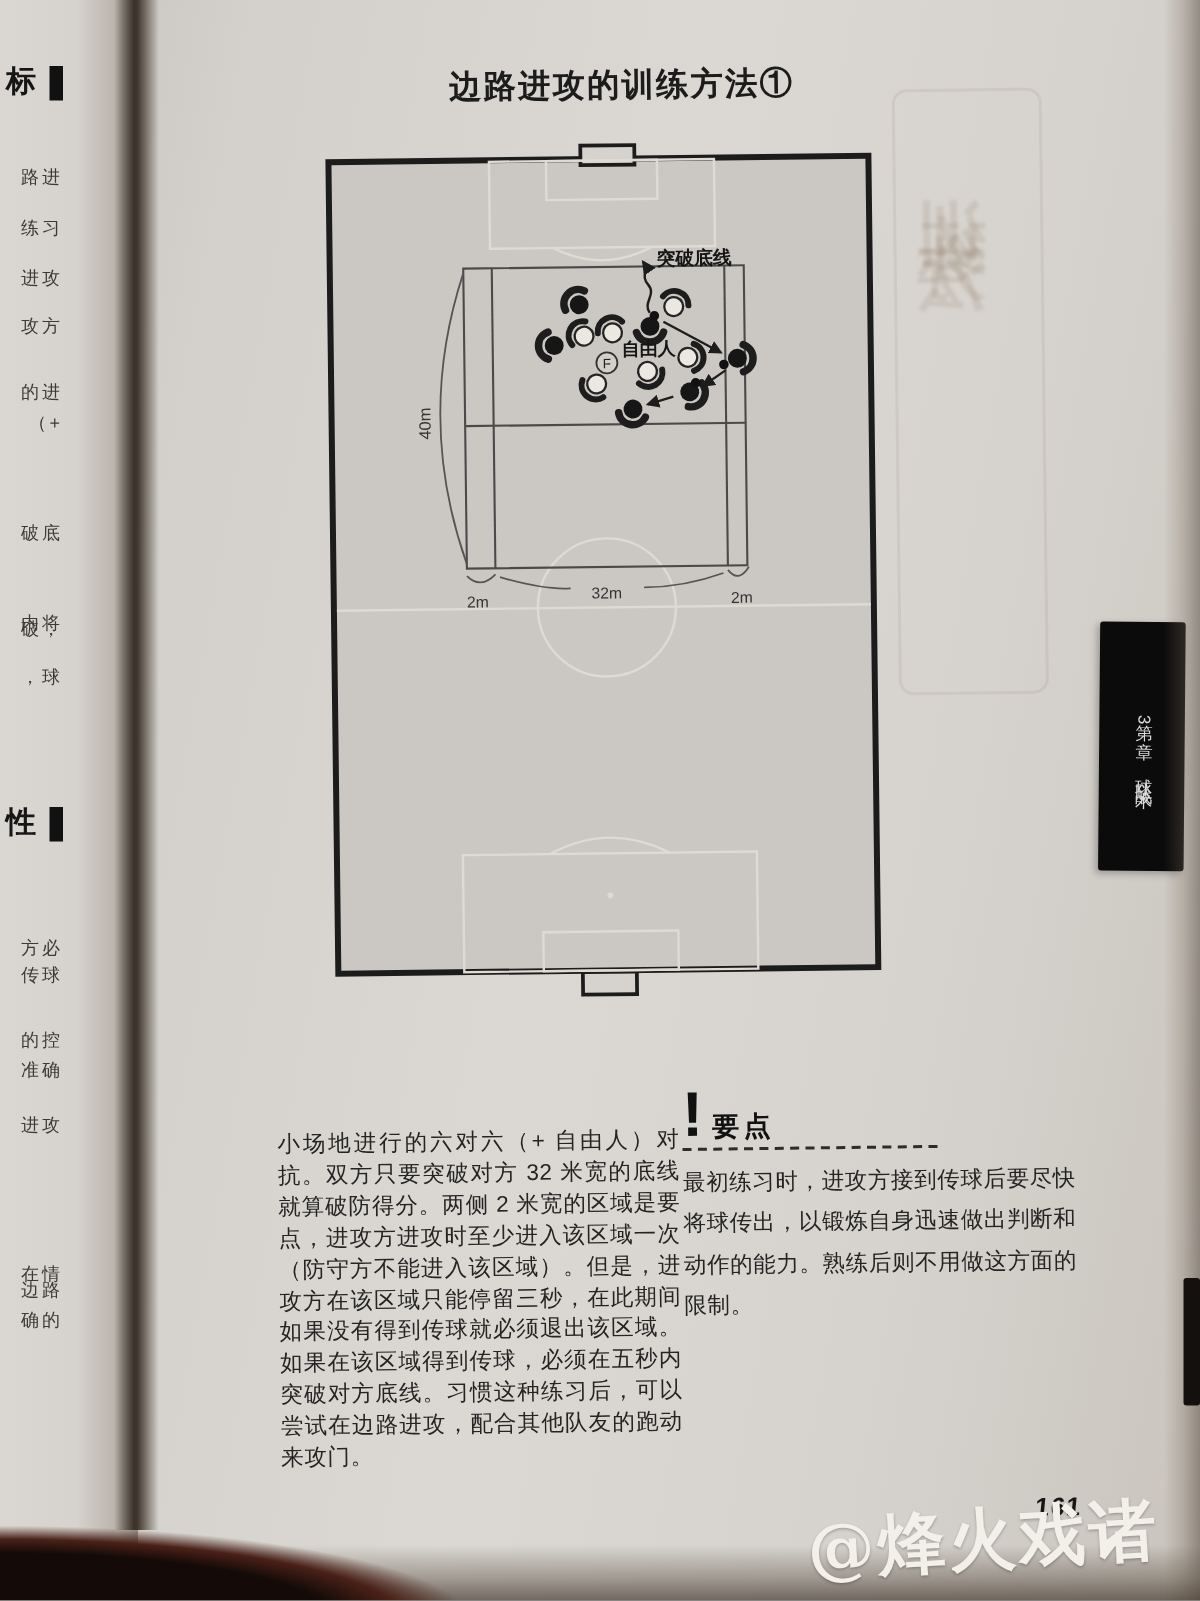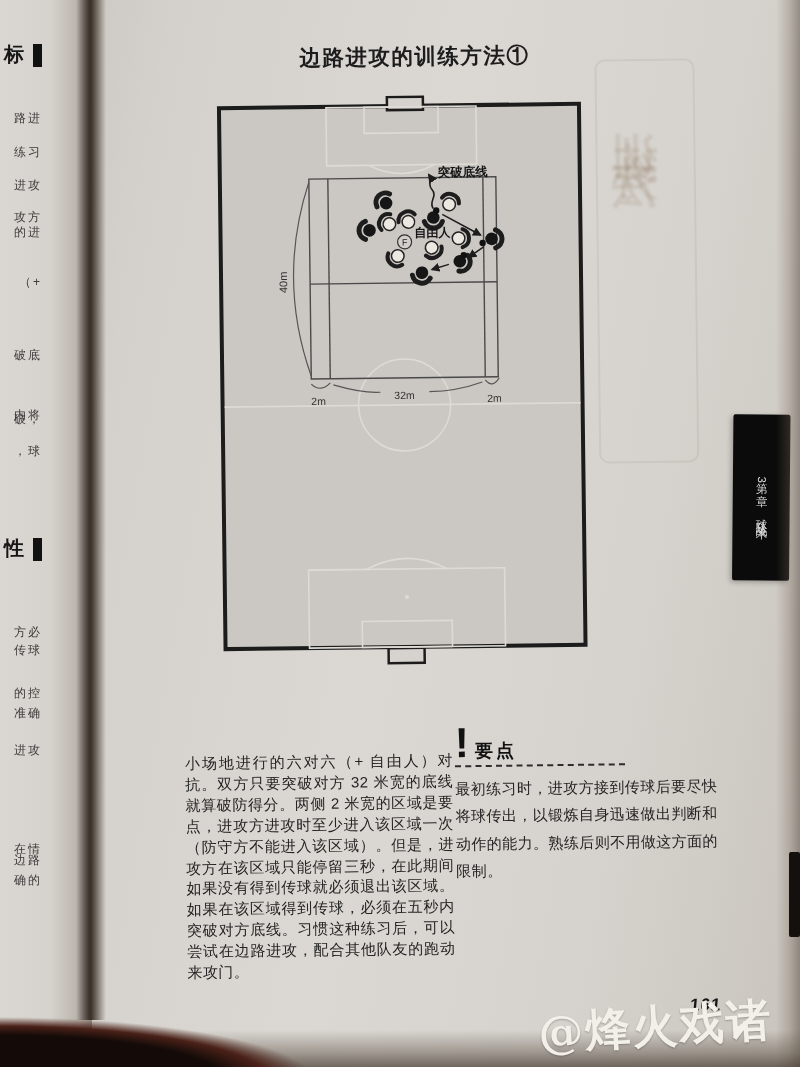--- a/index.html
+++ b/index.html
@@ -219,21 +219,21 @@
     <div class="pagenum">161</div>
   </div>
 
   <div class="left-strip">
     <div id="fragments">
         <div class="fragment header" style="top: 44px;"><span>标</span><span class="block"></span></div>
         <div class="fragment" style="top: 112px;"><span>路进</span></div>
         <div class="fragment" style="top: 146px;"><span>练习</span></div>
         <div class="fragment" style="top: 179px;"><span>进攻</span></div>
         <div class="fragment" style="top: 211px;"><span>攻方</span></div>
-        <div class="fragment" style="top: 226px;"><span>的进</span></div>
+        <div class="fragment" style="top: 255px;"><span>的进</span></div>
         <div class="fragment" style="top: 276px;"><span>（+</span></div>
         <div class="fragment" style="top: 349px;"><span>破底</span></div>
         <div class="fragment" style="top: 381px; margin-top: 28px;"><span>内将</span></div>
         <div class="fragment" style="top: 413px;"><span>破，</span></div>
         <div class="fragment" style="top: 445px;"><span>，球</span></div>
         <div class="fragment header" style="top: 538px;"><span>性</span><span class="block"></span></div>
         <div class="fragment" style="top: 626px;"><span>方必</span></div>
         <div class="fragment" style="top: 644px;"><span>传球</span></div>
         <div class="fragment" style="top: 687px;"><span>的控</span></div>
         <div class="fragment" style="top: 707px;"><span>准确</span></div>

